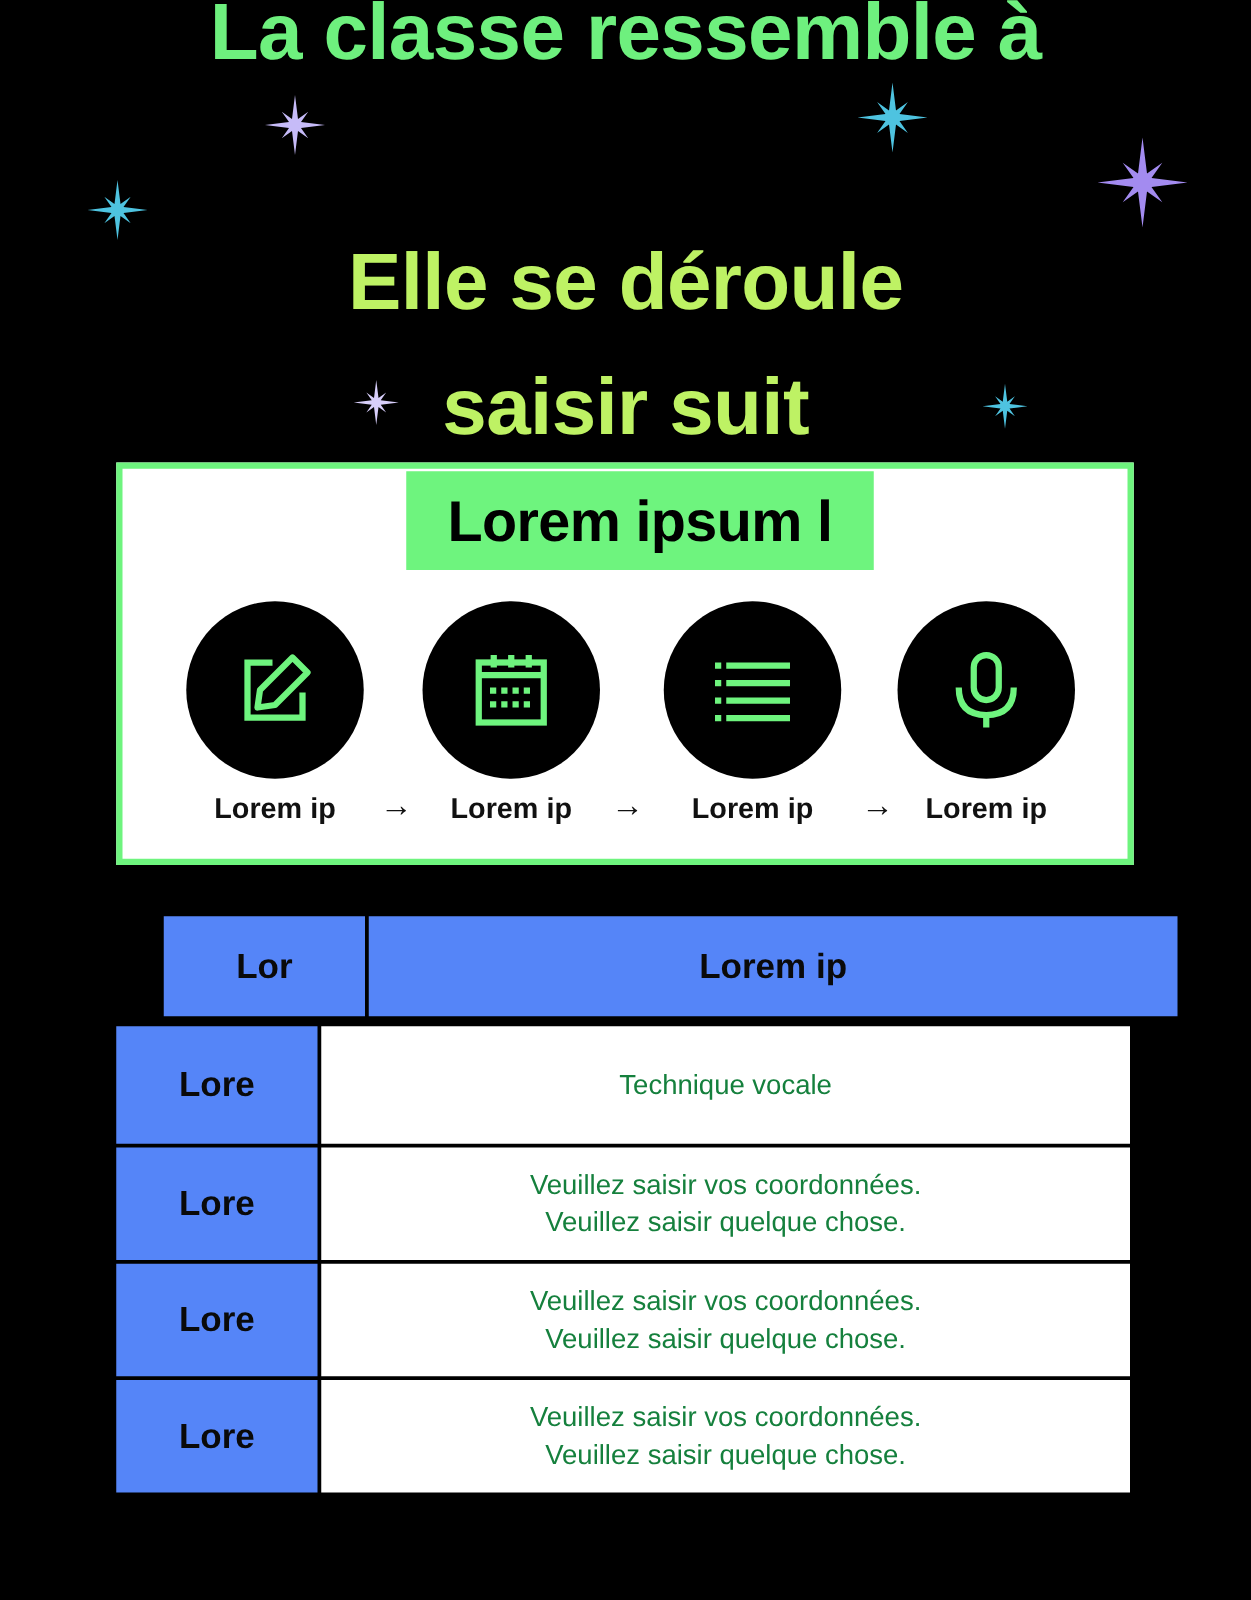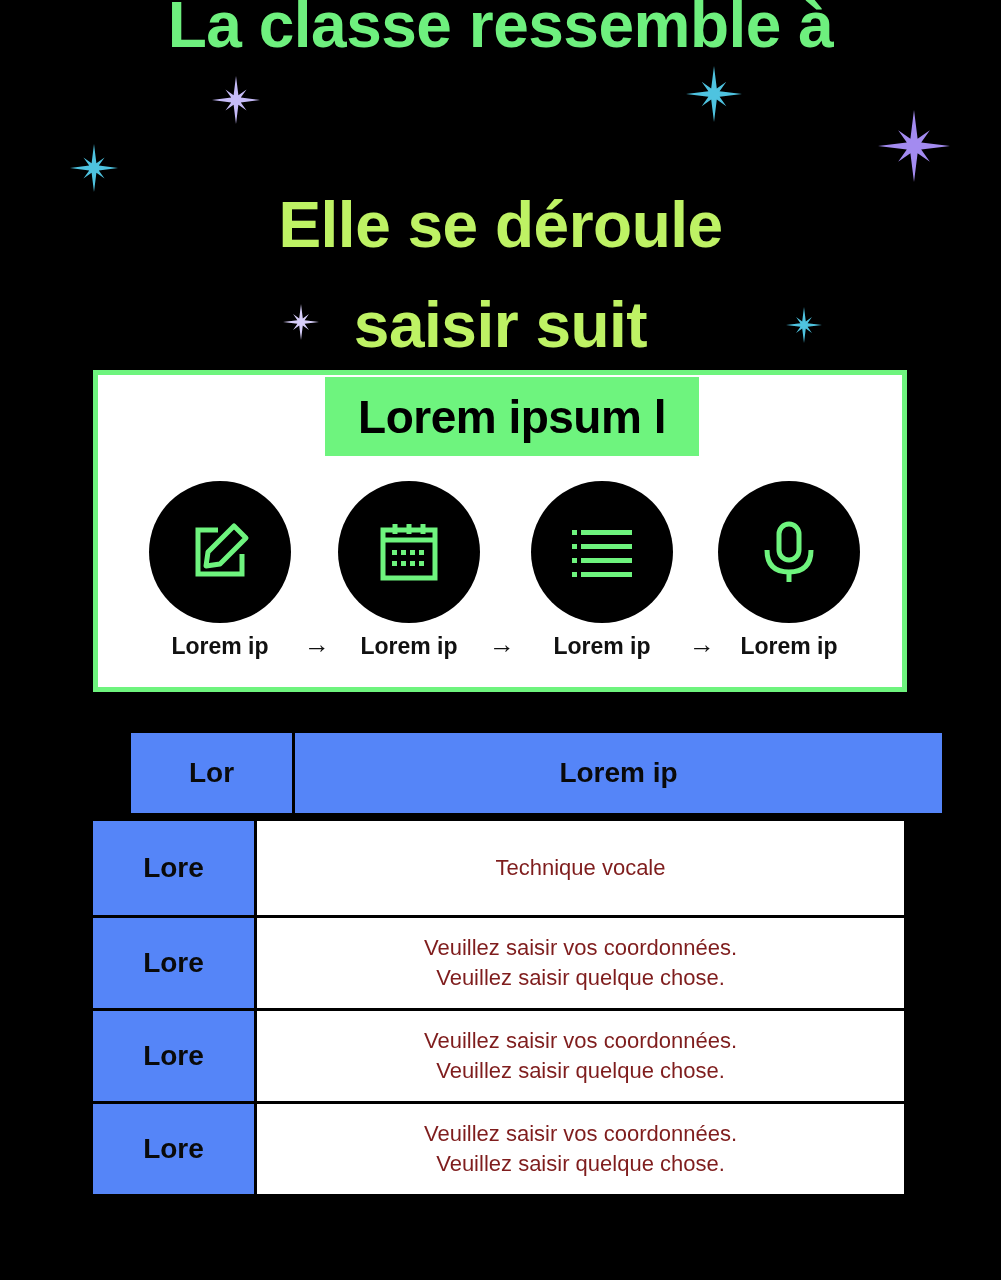--- a/index.html
+++ b/index.html
@@ -51,21 +51,21 @@
       position: absolute; left: 93px; top: 733px; width: 811px; height: 461px;
       background: #000;
     }
     .row { position: absolute; left: 0; width: 811px; display: flex; }
     .cell-left {
       width: 161px; background: #5585F8; display: flex; align-items: center;
       justify-content: center; font-weight: 700; font-size: 28px; color: #0a0a0a;
     }
     .cell-right {
       margin-left: 3px; flex: 1; display: flex; flex-direction: column;
-      align-items: center; justify-content: center; font-size: 22px; color: #7f1d1d;
+      align-items: center; justify-content: center; font-size: 22px; color: #15803d;
       background: #FFFFFF; line-height: 30px; text-align: center;
     }
     .row.header .cell-right { background: #5585F8; font-weight: 700; font-size: 28px; color: #0a0a0a; }
   </style>
 </head>
 <body>
 
 <h1 class="title title-green">
   <span>La classe ressemble à</span>
 </h1>

